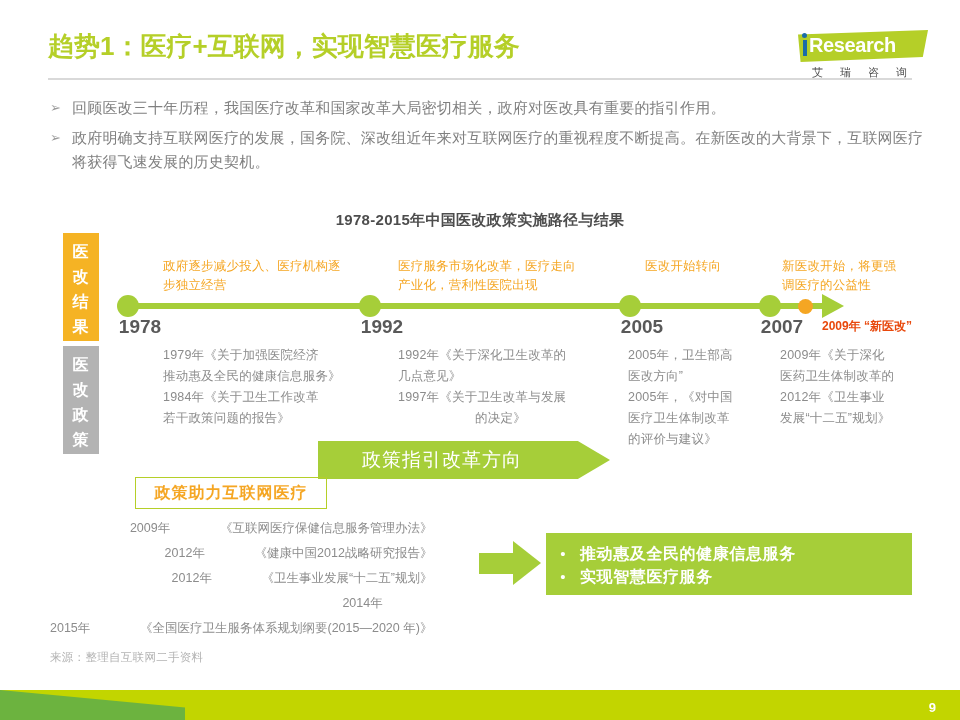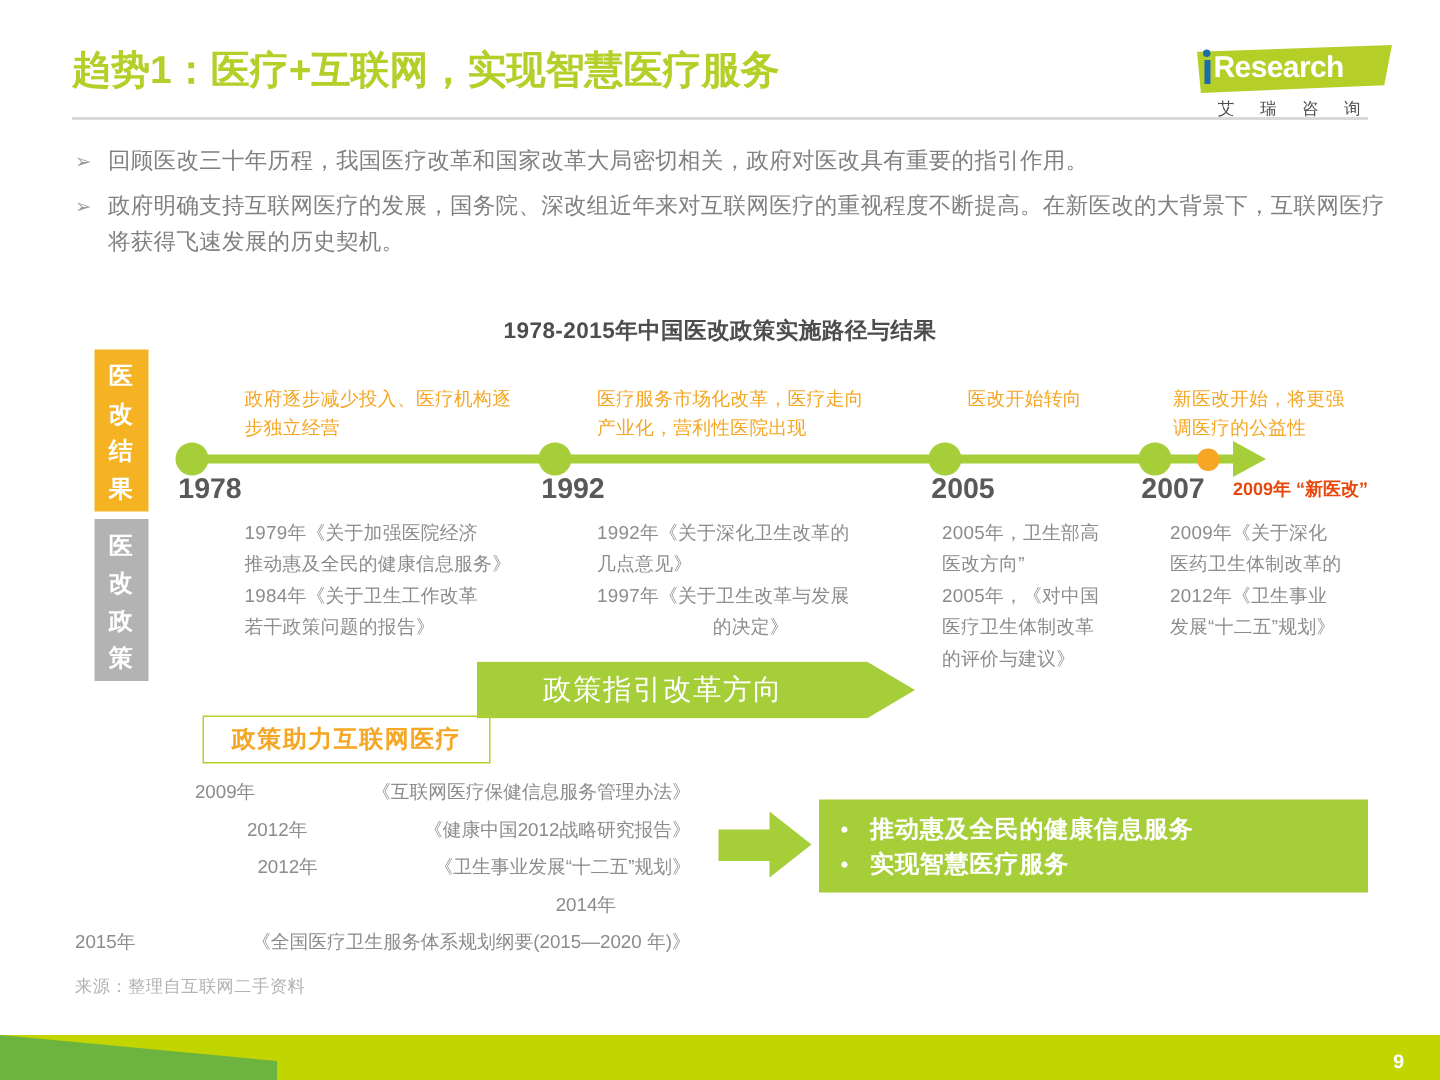--- a/index.html
+++ b/index.html
@@ -128,21 +128,21 @@
     margin-left: 39px;
   }
   .outline-box span {
     color: #f5a623; font-size: 16px; font-weight: bold; letter-spacing: 1px;
   }
 
   
   .plist { position: absolute; left: 50px; top: 516px; }
   .plist-row { display: flex; font-size: 12.5px; color: #8c8c8c; line-height: 25px; justify-content: flex-end; }
   .plist-year { width: 90px; flex: 0 0 90px; }
-  .plist-name { white-space: nowrap; margin-left: 28px; }
+  .plist-name { white-space: nowrap; }
 
   
   .out-arrow {
     position: absolute; left: 479px; top: 541px; width: 62px; height: 44px;
   }
   .out-arrow .shaft {
     position: absolute; left: 0; top: 12px; width: 36px; height: 21px;
     background: #a6ce39;
   }
   .out-arrow .head {

